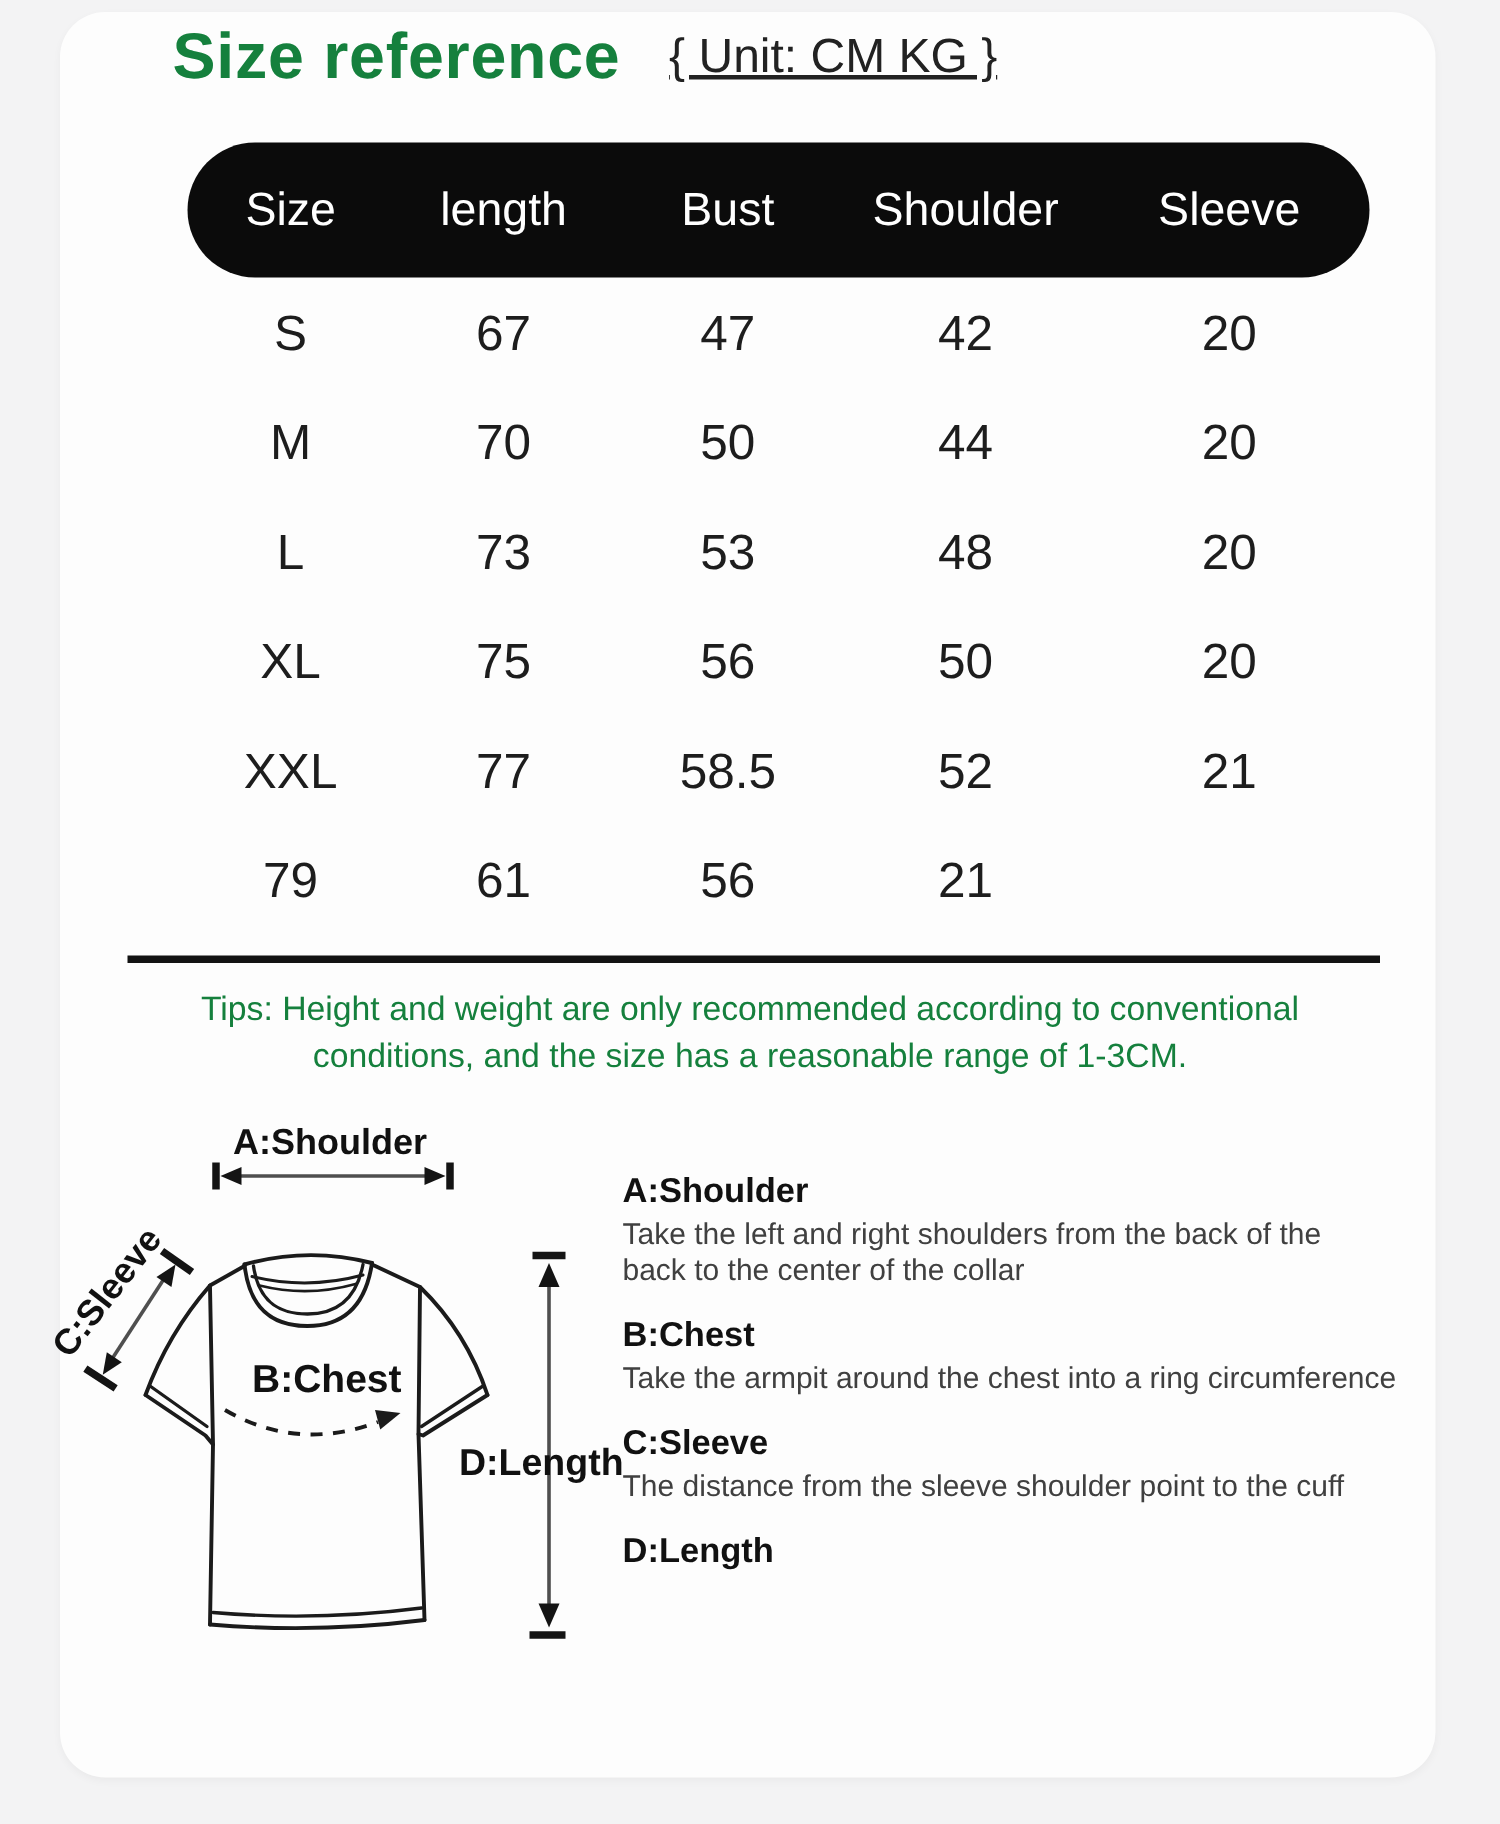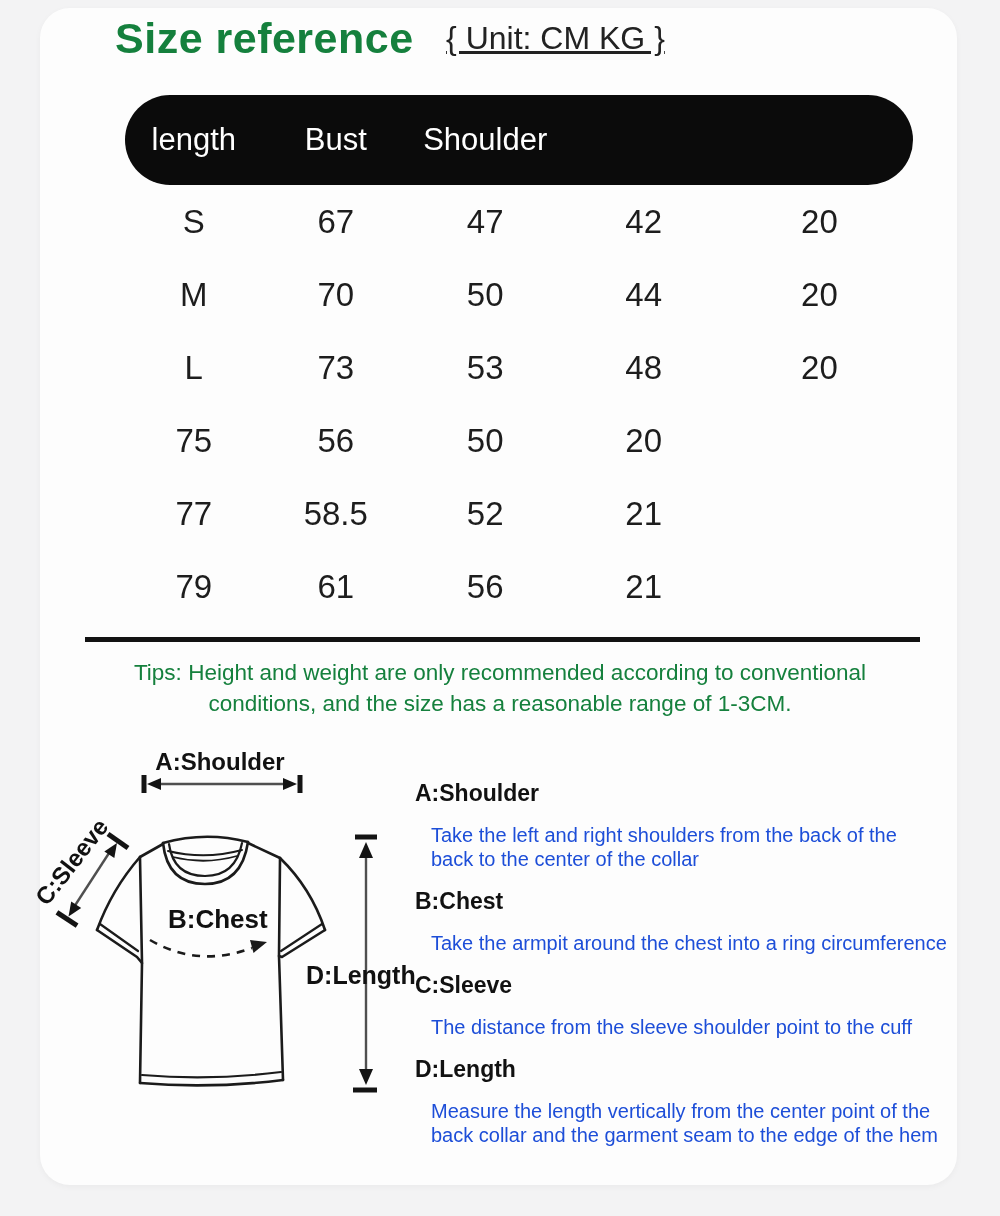--- a/index.html
+++ b/index.html
@@ -43,38 +43,40 @@
   .dlabel{position:absolute;font-weight:700;color:#111;}
   .lbl-a{left:140px;top:748px;width:160px;text-align:center;font-size:24px;}
   .lbl-b{left:168px;top:904px;font-size:26px;}
   .lbl-c{left:-6px;top:848px;width:156px;text-align:center;font-size:24px;
          transform:rotate(-52deg);}
   .lbl-d{left:306px;top:961px;font-size:25px;}
   
   .guide{position:absolute;left:415px;top:780px;width:575px;}
   .gblock{margin:0 0 17px 0;}
   .gtitle{font-size:23px;font-weight:700;color:#111;margin:0 0 4px 0;}
-  .gdesc{font-size:20px;line-height:24px;color:#1d4ed8;margin:16px;}
+  .gdesc{font-size:20px;line-height:24px;color:#404040;margin:0;}
   .gdesc.narrow{max-width:505px;}
   svg{position:absolute;left:28px;top:742px;}
 </style>
 </head>
 <body>
 
 <div class="card"></div>
 
 <div class="title-row">
   <h1 class="page-title">Size reference</h1>
   <span class="unit-note">{ Unit: CM KG }</span>
 </div>
 
 <div class="pill">
+  <span>Size</span>
   <span>length</span>
   <span>Bust</span>
   <span>Shoulder</span>
+  <span>Sleeve</span>
 </div>
 
 <div class="rows">
   <div class="trow">
     <span>S</span>
     <span>67</span>
     <span>47</span>
     <span>42</span>
     <span>20</span>
   </div>
@@ -86,26 +88,28 @@
     <span>20</span>
   </div>
   <div class="trow">
     <span>L</span>
     <span>73</span>
     <span>53</span>
     <span>48</span>
     <span>20</span>
   </div>
   <div class="trow">
+    <span>XL</span>
     <span>75</span>
     <span>56</span>
     <span>50</span>
     <span>20</span>
   </div>
   <div class="trow">
+    <span>XXL</span>
     <span>77</span>
     <span>58.5</span>
     <span>52</span>
     <span>21</span>
   </div>
   <div class="trow">
     <span>79</span>
     <span>61</span>
     <span>56</span>
     <span>21</span>
@@ -185,15 +189,14 @@
   <div class="gblock">
     <p class="gtitle">B:Chest</p>
     <p class="gdesc">Take the armpit around the chest into a ring circumference</p>
   </div>
   <div class="gblock">
     <p class="gtitle">C:Sleeve</p>
     <p class="gdesc">The distance from the sleeve shoulder point to the cuff</p>
   </div>
   <div class="gblock">
     <p class="gtitle">D:Length</p>
-    <p class="gdesc">Measure the length vertically from the center point of the back collar and the garment seam to the edge of the hem</p>
   </div>
 </div>
 
 </body></html>

